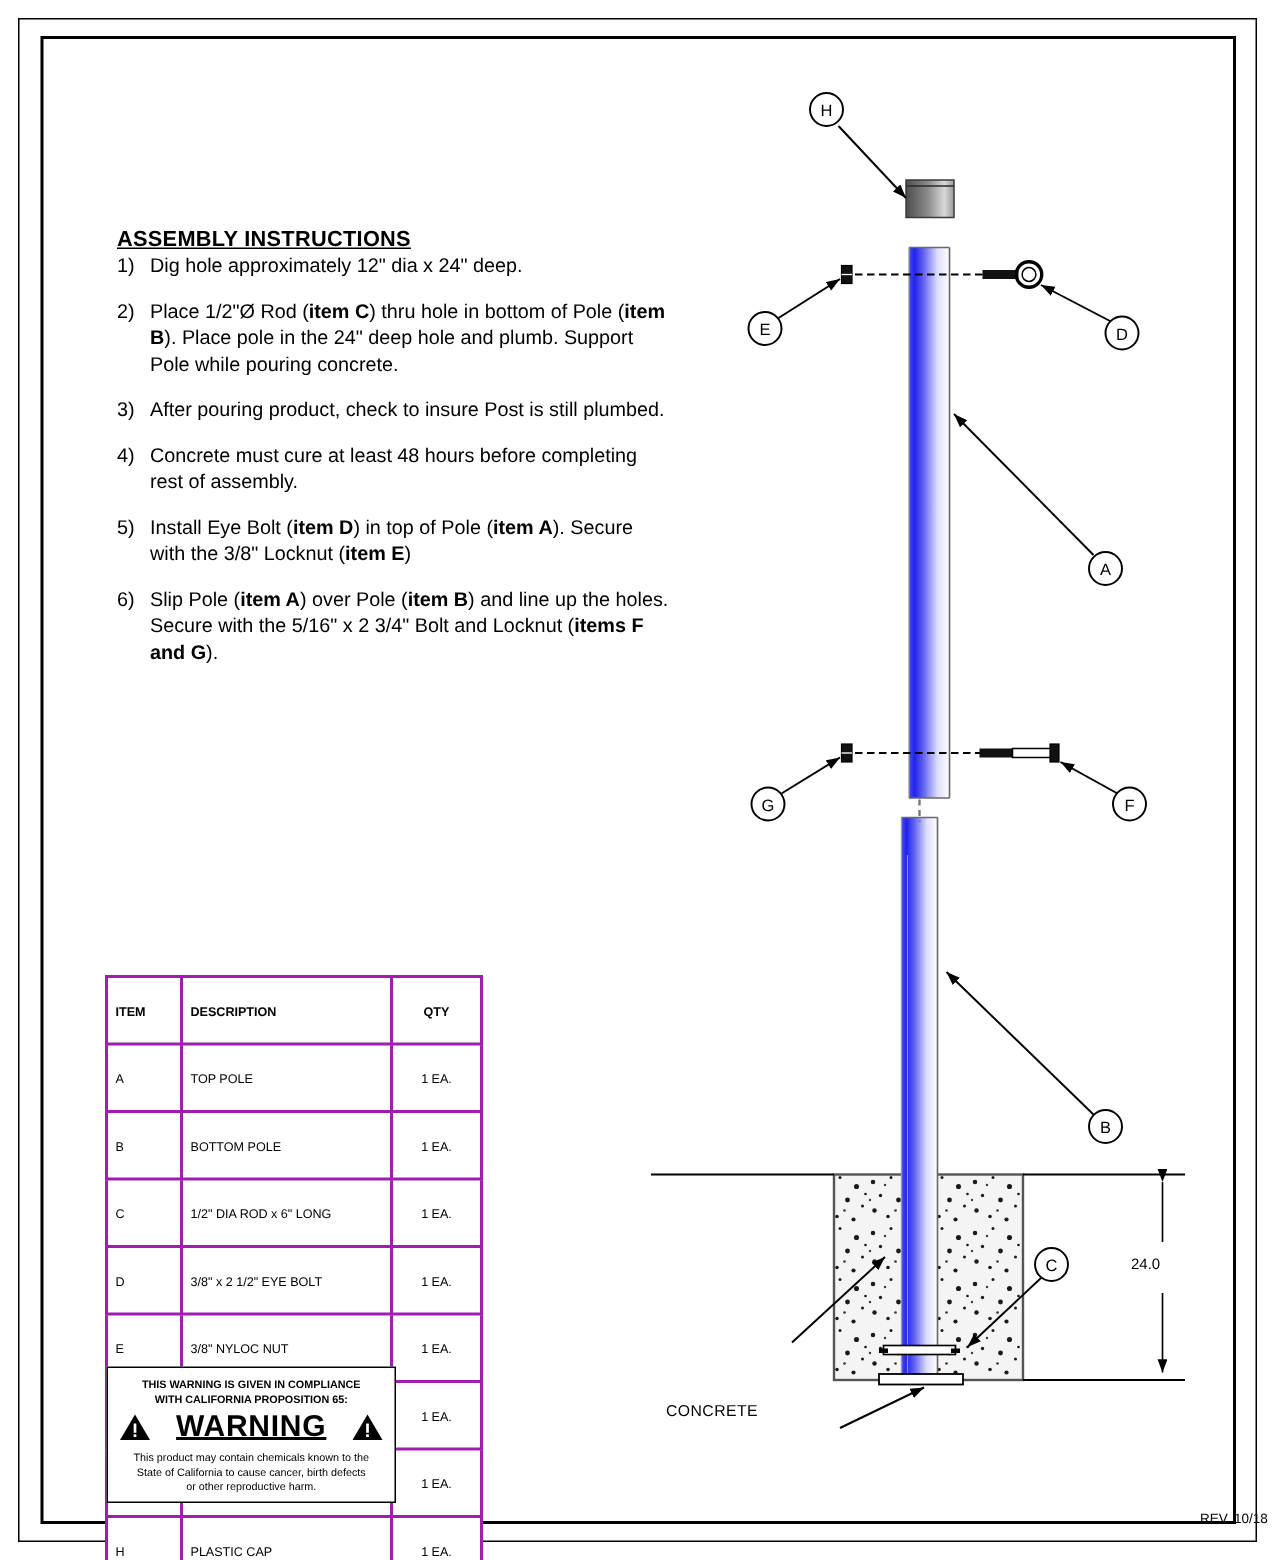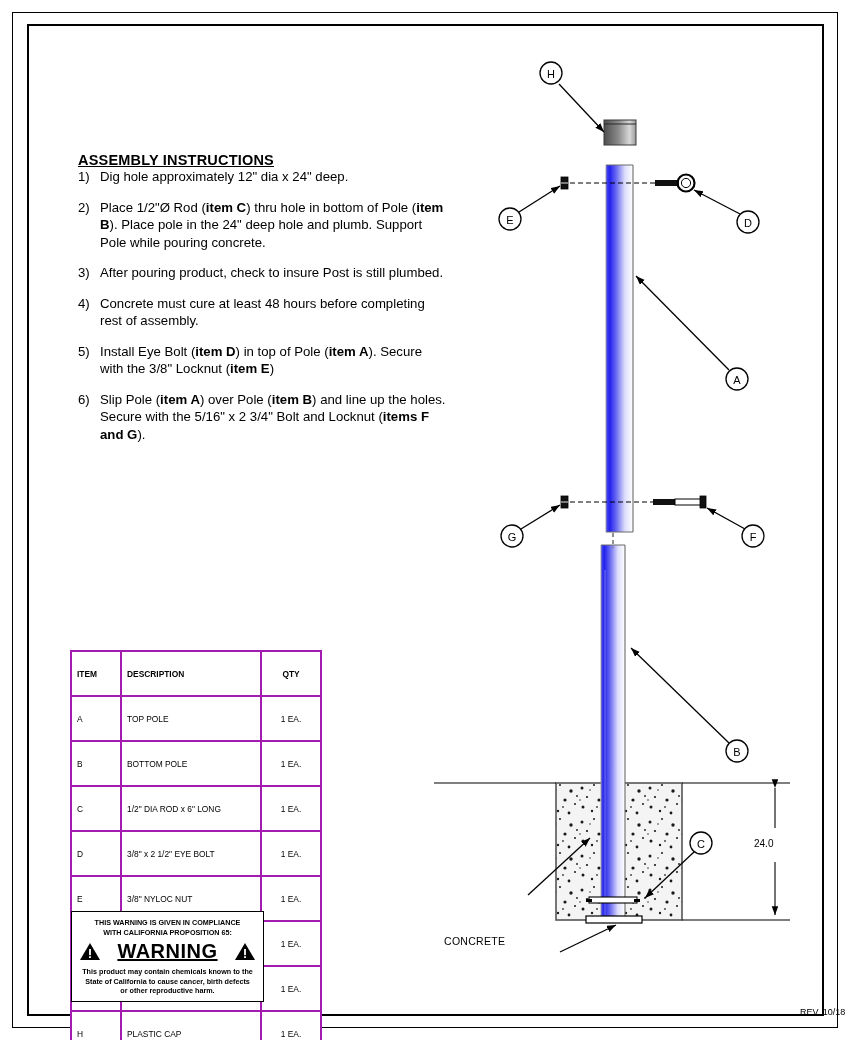--- a/index.html
+++ b/index.html
@@ -35,21 +35,21 @@
   
   .warn{position:absolute;left:71px;top:911px;width:193px;
         border:1.5px solid #000;background:#fff;box-sizing:border-box;
         padding:6px 4px 5px;text-align:center;}
   .warn-top{font-size:7.2px;font-weight:bold;line-height:9.5px;}
   .warn-mid{display:flex;align-items:center;justify-content:center;gap:16px;
             margin:3px 0 4px;}
   .warn-word{font-size:20px;font-weight:bold;text-decoration:underline;
              letter-spacing:.5px;}
   .tri{width:22px;height:19px;position:relative;flex:0 0 22px;}
-  .warn-bot{font-size:7.2px;font-weight:bold;line-height:9.5px;}
+  .warn-bot{font-size:7.2px;font-weight:normal;line-height:9.5px;}
 
   
   .note{position:absolute;left:404px;top:926px;font-size:11.5px;line-height:14.5px;}
 
   .rev{position:absolute;left:800px;top:1007px;font-size:9px;}
 
   .concrete-label{position:absolute;left:444px;top:891px;font-size:10.5px;
                   font-weight:normal;letter-spacing:.3px;margin-top:44px;}
 
   .dim-text{position:absolute;left:754px;top:838px;font-size:10px;}

